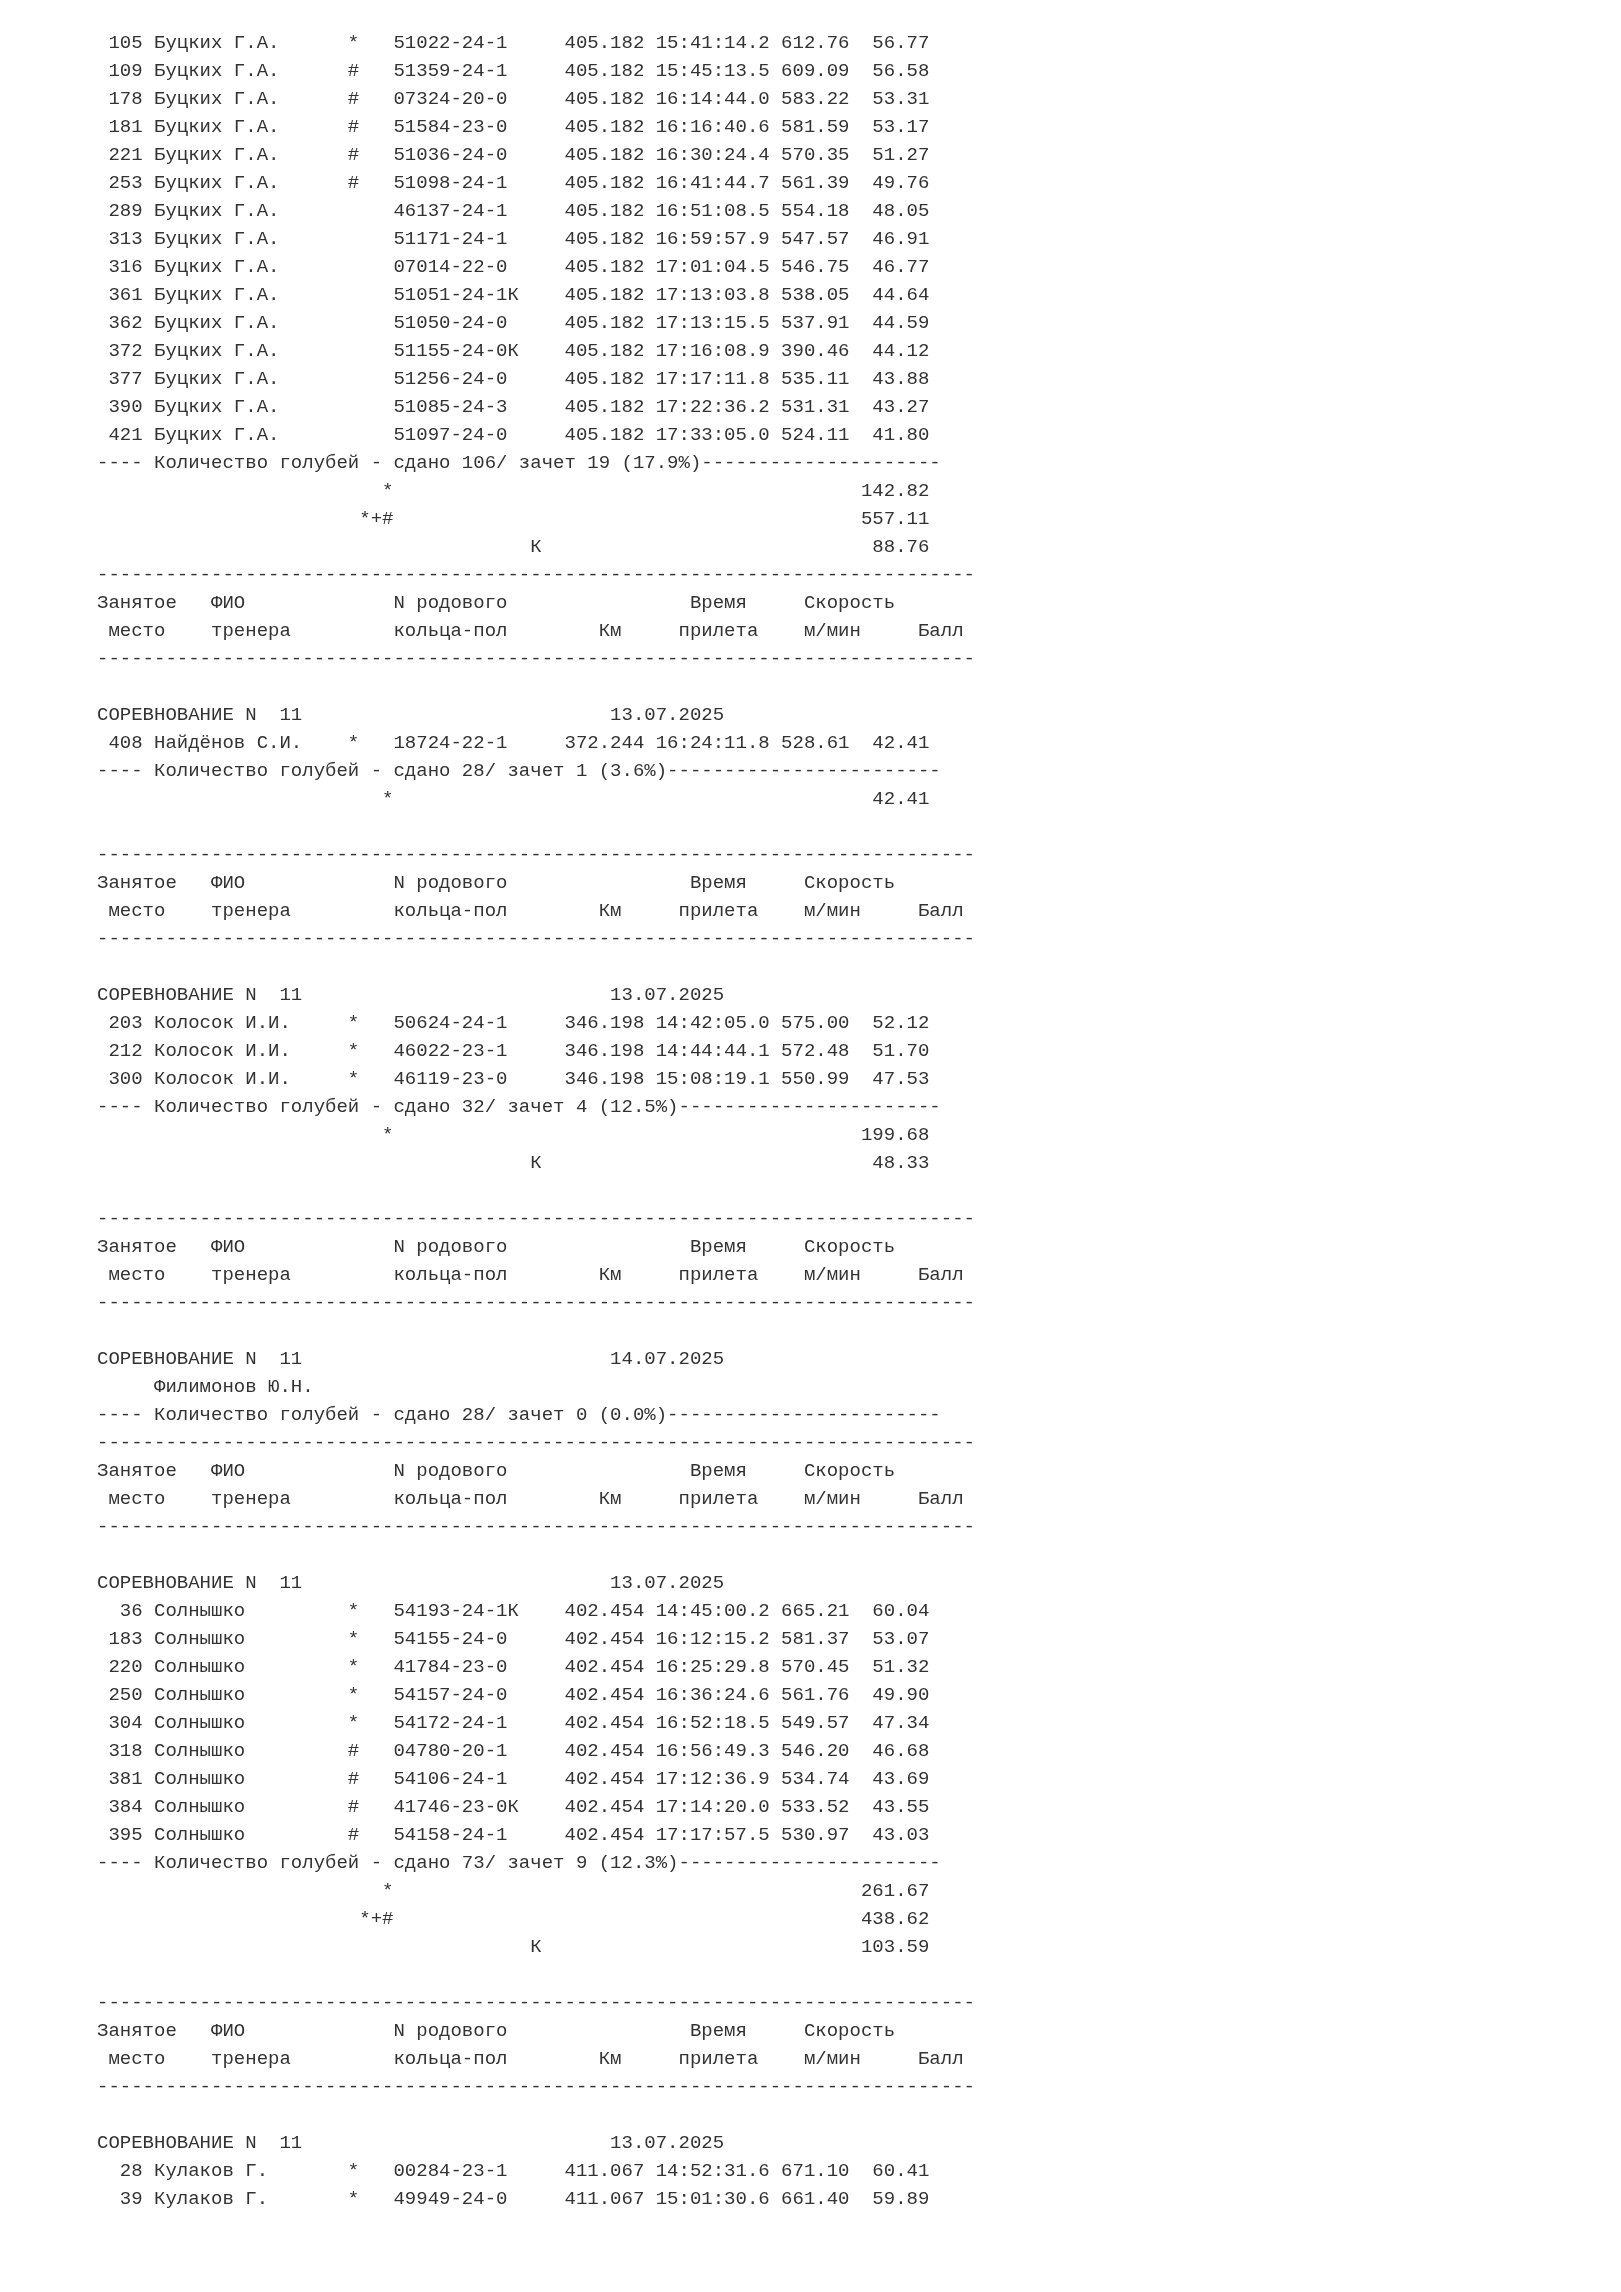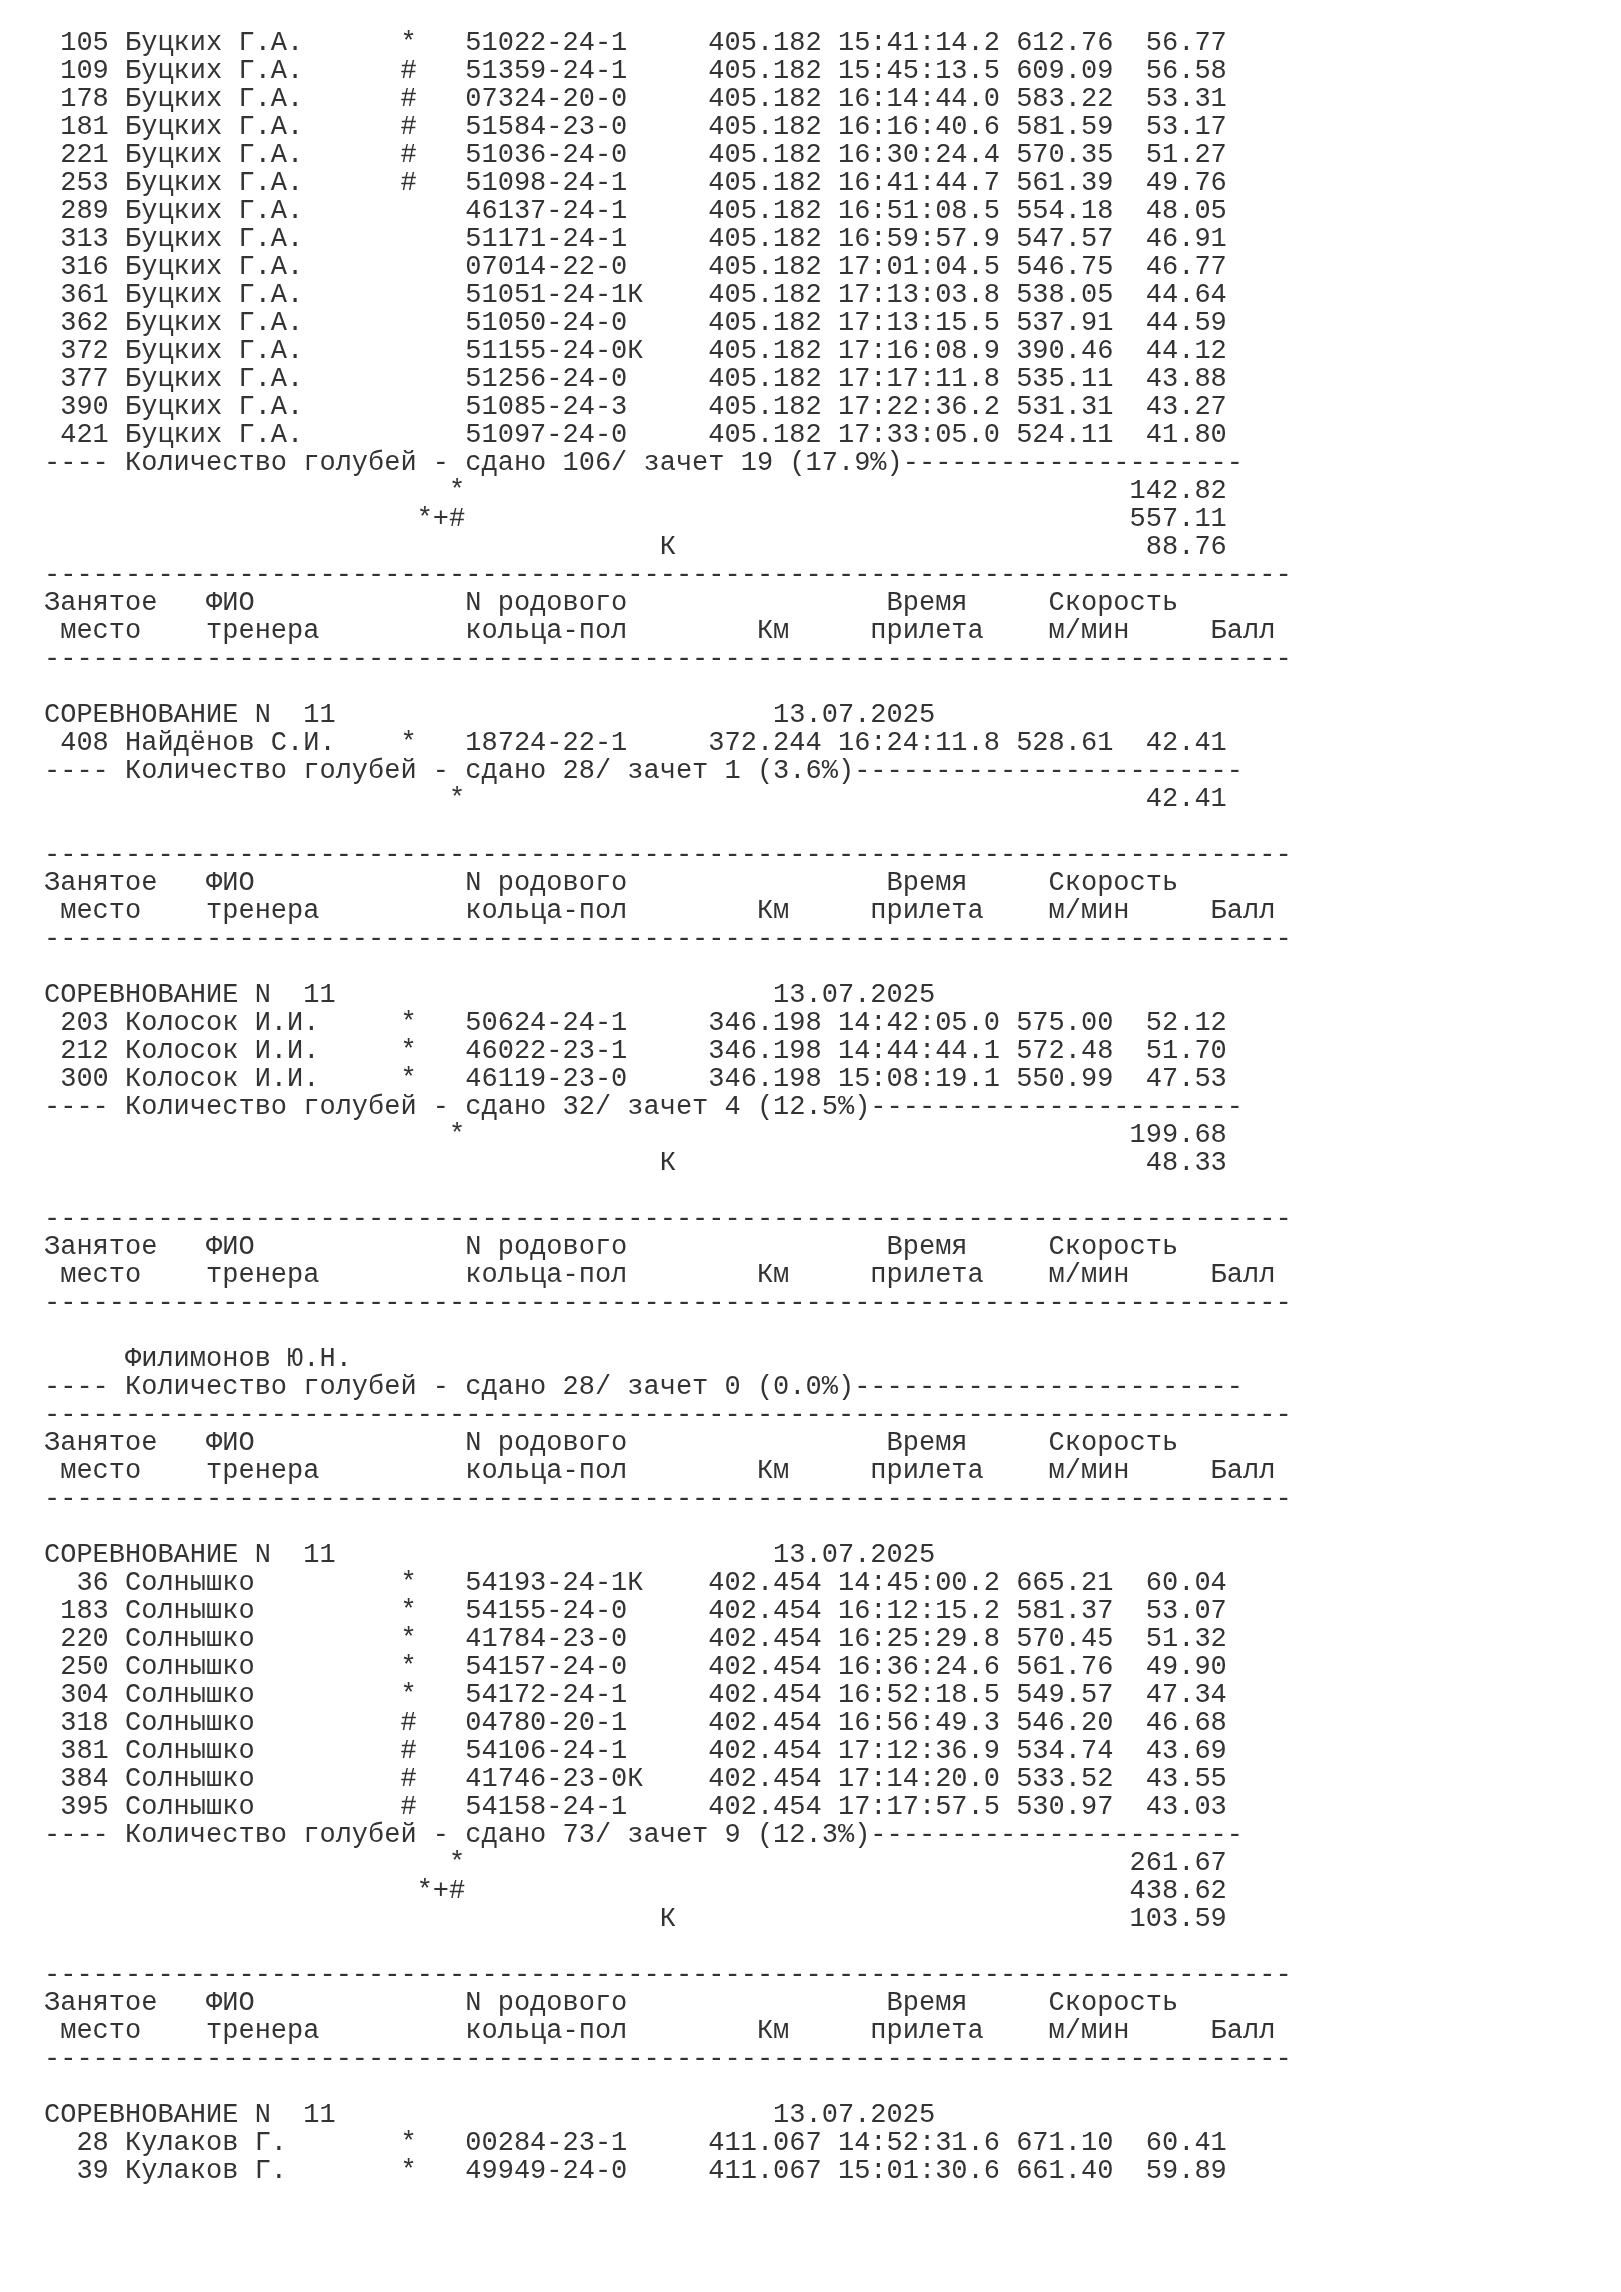--- a/index.html
+++ b/index.html
@@ -9,23 +9,23 @@
   }
   body {
     width: 1621px;
     height: 2293px;
     overflow: hidden;
   }
   .page {
     box-sizing: border-box;
     width: 1621px;
     height: 2293px;
-    padding: 29px 0 0 44px;
+    padding: 29px 0 0 97px;
     font-family: "Liberation Mono", "DejaVu Sans Mono", monospace;
-    font-size: 27px;
+    font-size: 19px;
     line-height: 28px;
     color: #333333;
     background: #ffffff;
   }
   .ln {
     white-space: pre;
     height: 28px;
   }
 </style>
 </head>
@@ -73,20 +73,21 @@
       <div class="ln"> 300 Колосок И.И.     *   46119-23-0     346.198 15:08:19.1 550.99  47.53</div>
       <div class="ln">---- Количество голубей - сдано 32/ зачет 4 (12.5%)-----------------------</div>
       <div class="ln">                         *                                         199.68</div>
       <div class="ln">                                      К                             48.33</div>
       <div class="ln">&nbsp;</div>
       <div class="ln">-----------------------------------------------------------------------------</div>
       <div class="ln">Занятое   ФИО             N родового                Время     Скорость</div>
       <div class="ln"> место    тренера         кольца-пол        Км     прилета    м/мин     Балл</div>
       <div class="ln">-----------------------------------------------------------------------------</div>
       <div class="ln">&nbsp;</div>
+      <div class="ln">СОРЕВНОВАНИЕ N  11                           14.07.2025</div>
       <div class="ln">     Филимонов Ю.Н.</div>
       <div class="ln">---- Количество голубей - сдано 28/ зачет 0 (0.0%)------------------------</div>
       <div class="ln">-----------------------------------------------------------------------------</div>
       <div class="ln">Занятое   ФИО             N родового                Время     Скорость</div>
       <div class="ln"> место    тренера         кольца-пол        Км     прилета    м/мин     Балл</div>
       <div class="ln">-----------------------------------------------------------------------------</div>
       <div class="ln">&nbsp;</div>
       <div class="ln">СОРЕВНОВАНИЕ N  11                           13.07.2025</div>
       <div class="ln">  36 Солнышко         *   54193-24-1К    402.454 14:45:00.2 665.21  60.04</div>
       <div class="ln"> 183 Солнышко         *   54155-24-0     402.454 16:12:15.2 581.37  53.07</div>

